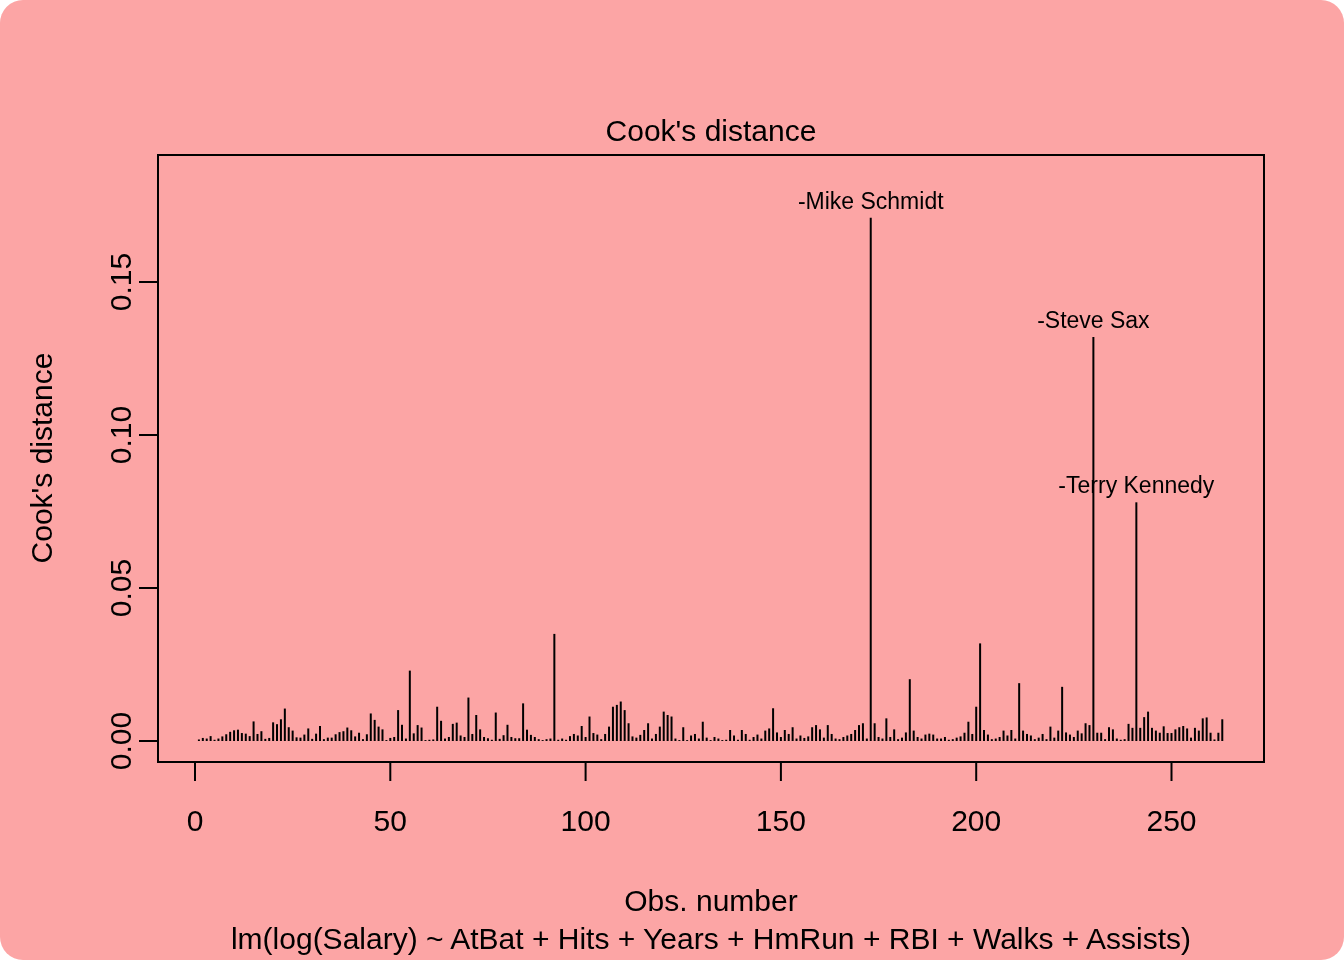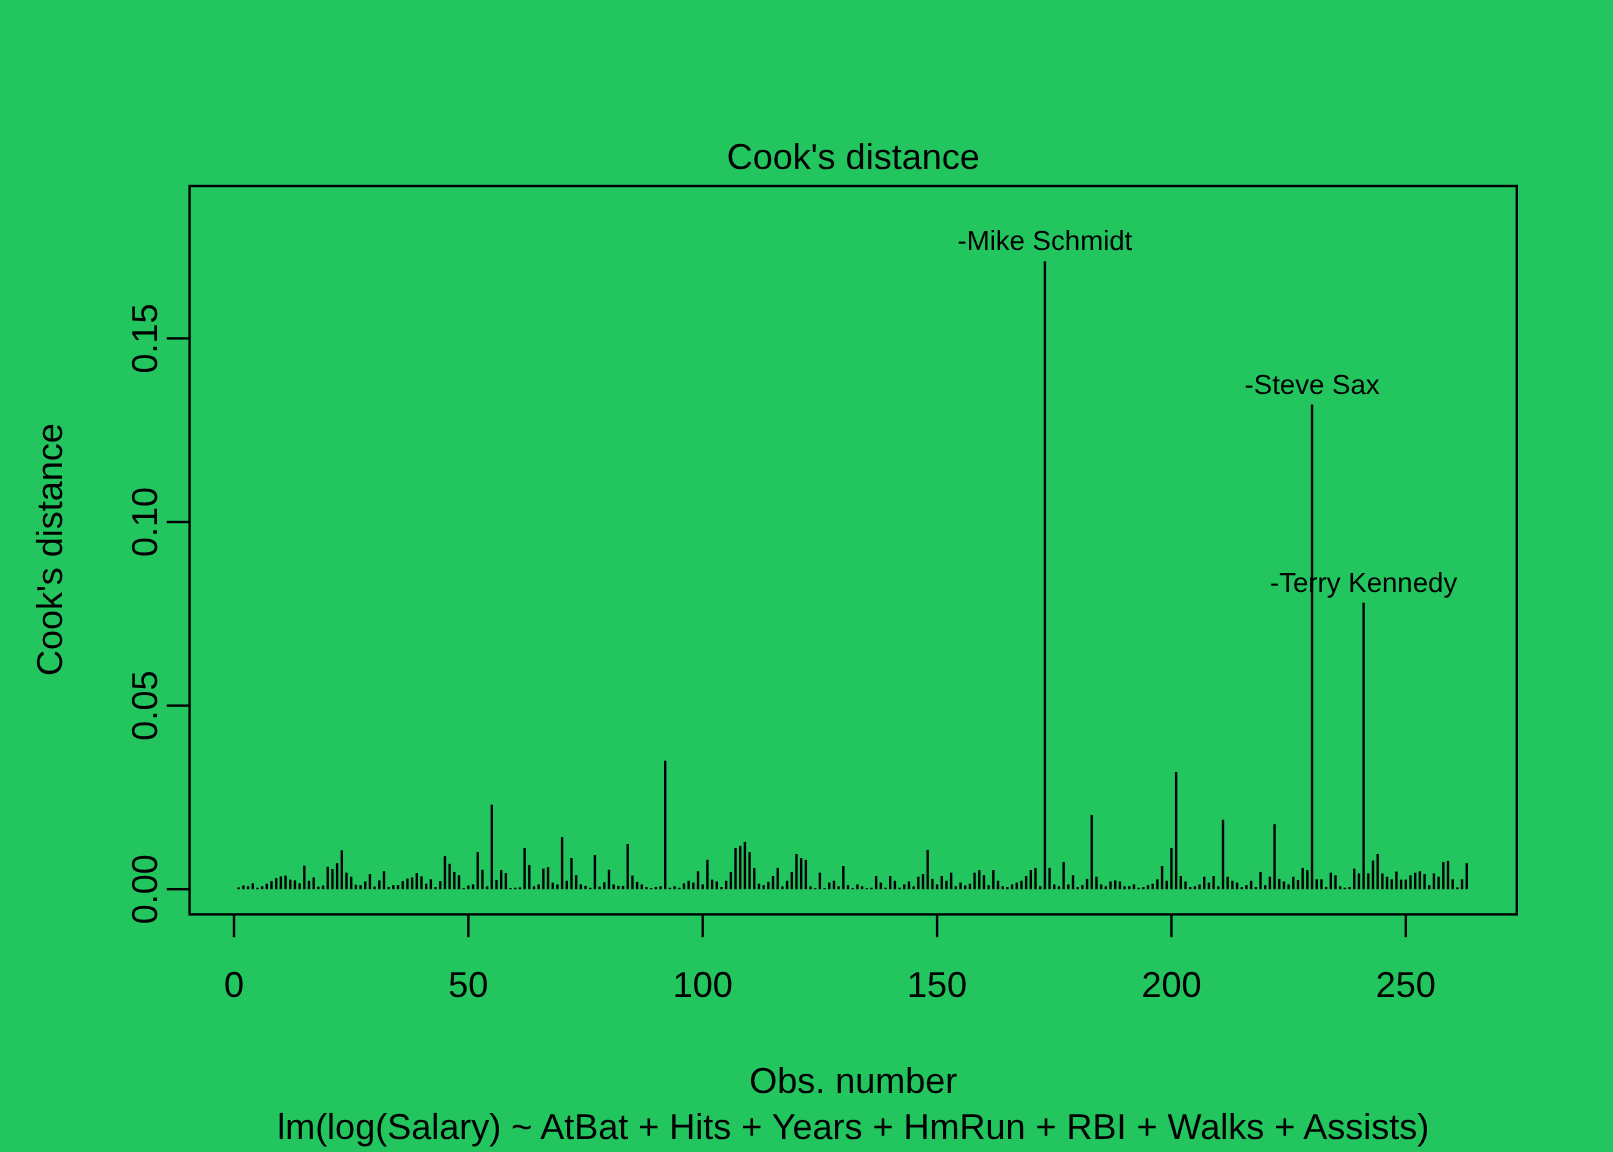--- a/index.html
+++ b/index.html
@@ -4,22 +4,23 @@
 <style>
   html, body {
     margin: 0;
     padding: 0;
     background: #ffffff;
   }
   #figure {
     position: relative;
     width: 1344px;
     height: 960px;
-    background: #22c55e;
+    background: #fca5a5;
     font-family: "Liberation Sans", sans-serif;
+    border-radius: 23px;
   }
   svg text {
     font-family: "Liberation Sans", sans-serif;
     fill: #000000;
   }
   .axis-line { stroke: #000000; stroke-width: 2; fill: none; }
   .tick-label { font-size: 30px; }
   .axis-title { font-size: 30px; }
   .main-title { font-size: 30px; }
   .sub-title  { font-size: 30px; }

